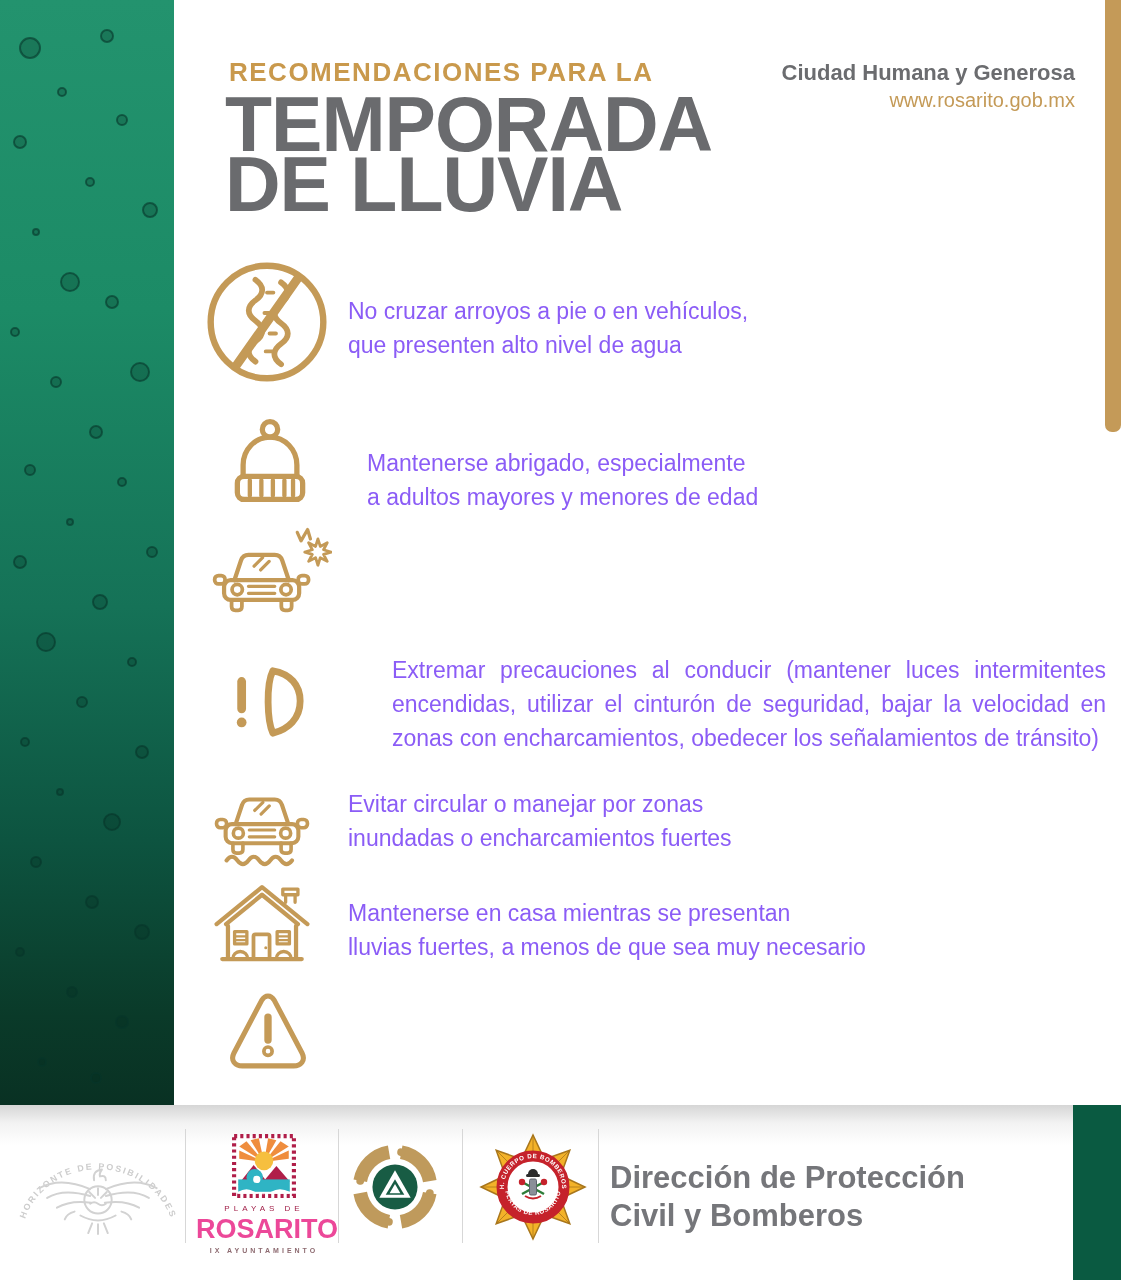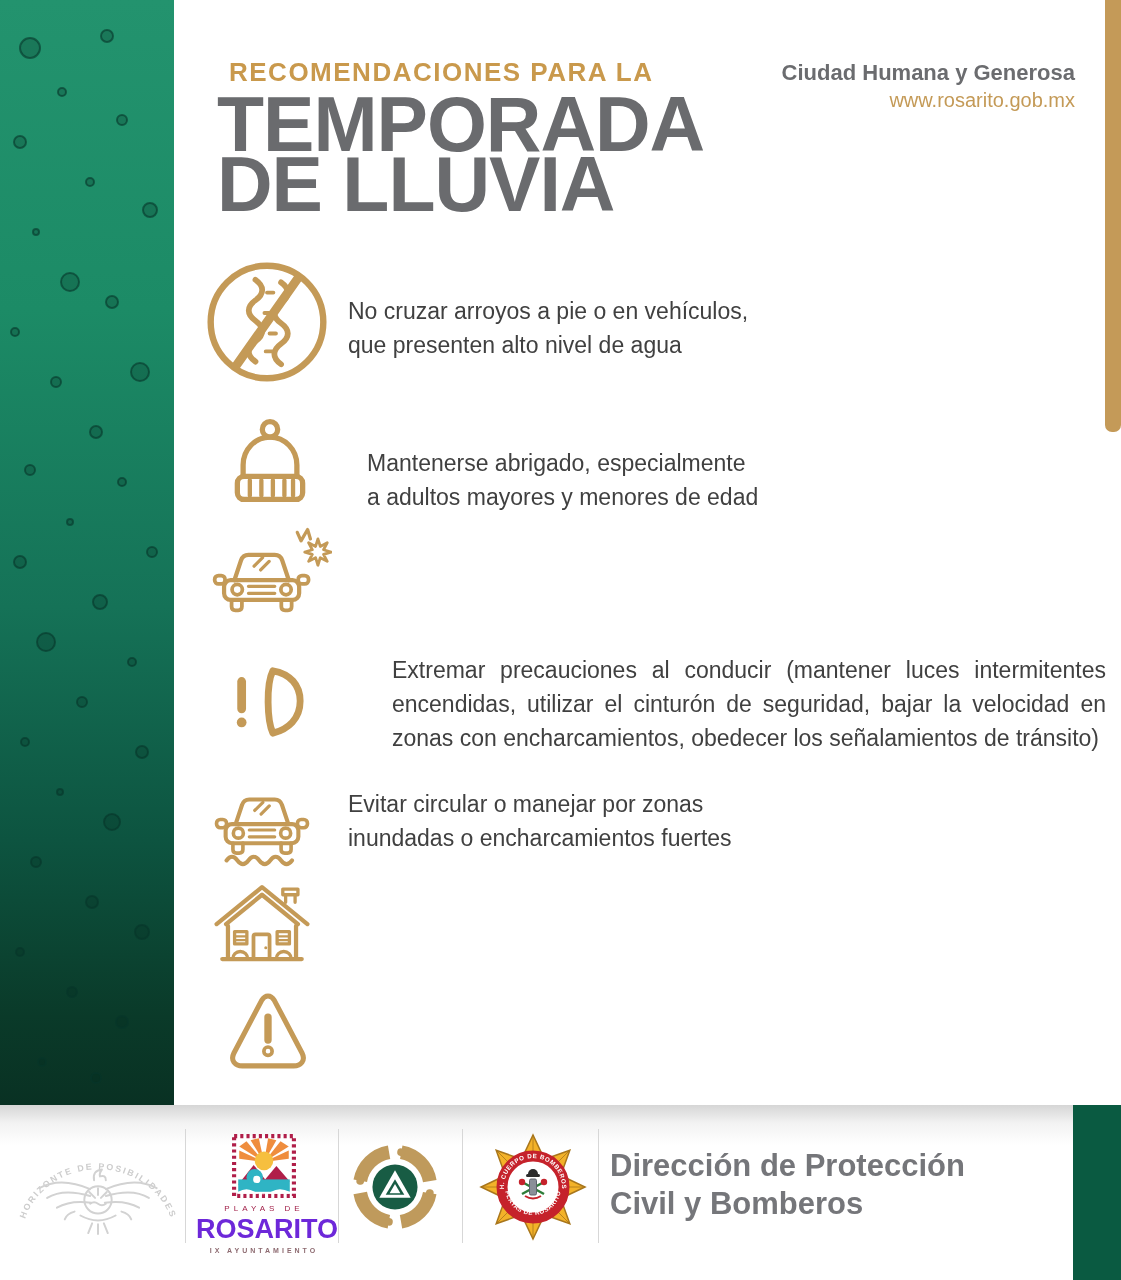--- a/index.html
+++ b/index.html
@@ -26,42 +26,42 @@
     background:#c49a58; border-radius:0 0 7px 7px;
   }
 
   
   .kicker {
     left:229px; top:57px;
     font-size:26px; font-weight:bold; letter-spacing:1.5px;
     color:#c9994c;
   }
   .title {
-    left:217px; top:94px;
+    left:225px; top:94px;
     font-size:77px; font-weight:bold; letter-spacing:-1px;
     line-height:60px; color:#6a6b6e;
   }
   .title div { margin-bottom:0; }
   .title div + div { margin-top:0; }
   .tagline {
     right:46px; top:60px; text-align:center;
     font-size:22px; font-weight:bold; color:#6b6c6f;
   }
   .website {
     right:46px; top:89px; 
     font-size:20px; color:#c49a57;
   }
 
   
   .rec { position:absolute; inset:0; pointer-events:none; }
   .rec-icon { position:absolute; }
   .rec-icon svg { display:block; width:100%; height:100%; }
   .rec-text {
     position:absolute; left:348px;
-    font-size:23px; line-height:34px; color:#404040;
+    font-size:23px; line-height:34px; color:#8b5cf6;
     white-space:pre-line;
   }
   .rec-text.justify {
     white-space:normal; text-align:justify; width:714px;
   }
   .ico { stroke:#c49a57; fill:none; stroke-width:5; stroke-linecap:round; stroke-linejoin:round; }
 
   
   .footer {
     left:0; top:1105px; width:1121px; height:175px; background:#fff;
@@ -73,26 +73,26 @@
   .corner-green {
     left:1073px; top:1105px; width:48px; height:175px; background:#0a5a41;
   }
   .divider {
     position:absolute; top:24px; width:1px; height:114px; background:#d7d7d7;
   }
   .eagle-wm { left:10px; top:26px; width:176px; height:126px; }
   .rosarito { left:196px; top:28px; width:136px; text-align:center; }
   .rosarito .stamp { margin:0 auto; width:66px; height:66px; }
   .rosarito .playas { margin-top:5px; font-size:8px; letter-spacing:4px; font-weight:normal; color:#a11e47; }
-  .rosarito .name  { margin-top:1px; font-size:27px; font-weight:bold; letter-spacing:0px; color:#6d28d9; }
+  .rosarito .name  { margin-top:1px; font-size:27px; font-weight:bold; letter-spacing:0px; color:#ec4899; }
   .rosarito .ayto  { margin-top:2px; font-size:7px; letter-spacing:3px; font-weight:bold; color:#8d6a70; }
   .cp-logo { left:346px; top:33px; width:98px; height:98px; }
   .fd-badge { left:478px; top:27px; width:110px; height:110px; }
   .dept {
-    left:610px; top:42px;
+    left:610px; top:54px;
     font-size:31px; font-weight:bold; line-height:38px; color:#75767a;
   }
   svg text { font-family:"Liberation Sans", sans-serif; }
 </style>
 </head>
 <body>
 
 <div class="abs rain-strip">
   <svg width="174" height="1105" viewBox="0 0 174 1105">
     <g stroke="#06362a" stroke-opacity="0.6" stroke-width="2" fill="#052c21" fill-opacity="0.25">
@@ -230,20 +230,22 @@
       <path d="M19,51 v33 M91,51 v33" stroke-width="4.5"></path>
       <path d="M13,86 h84" stroke-width="4.5"></path>
       <path d="M24,86 a8,8 0 0 1 16,0 M70,86 a8,8 0 0 1 16,0" stroke-width="3.5"></path>
       <rect x="46" y="60" width="17" height="26" rx="2" stroke-width="4"></rect>
       <circle cx="59" cy="74" r="1.6" fill="#c49a57" stroke="none"></circle>
       <rect x="26" y="57" width="13" height="13" stroke-width="3.5"></rect>
       <rect x="71" y="57" width="13" height="13" stroke-width="3.5"></rect>
       <path d="M26,62 h13 M26,66 h13 M71,62 h13 M71,66 h13" stroke-width="2.5"></path>
     </svg>
   </div>
+  <div class="rec-text" style="top:896px;">Mantenerse en casa mientras se presentan
+lluvias fuertes, a menos de que sea muy necesario</div>
 </div>
 
 <div class="rec">
   <div class="rec-icon" style="left:222px; top:982px; width:92px; height:96px;">
     <svg viewBox="0 0 100 100" class="ico">
       <path d="M50,13 q4,0 7,5 l30,57 q3,6 0,10 q-3,4 -9,4 H22 q-6,0 -9,-4 q-3,-4 0,-10 l30,-57 q3,-5 7,-5 z" stroke-width="5.5"></path>
       <path d="M50,36 V61" stroke-width="8"></path>
       <circle cx="50" cy="73" r="4.5" stroke-width="4"></circle>
     </svg>
   </div>

